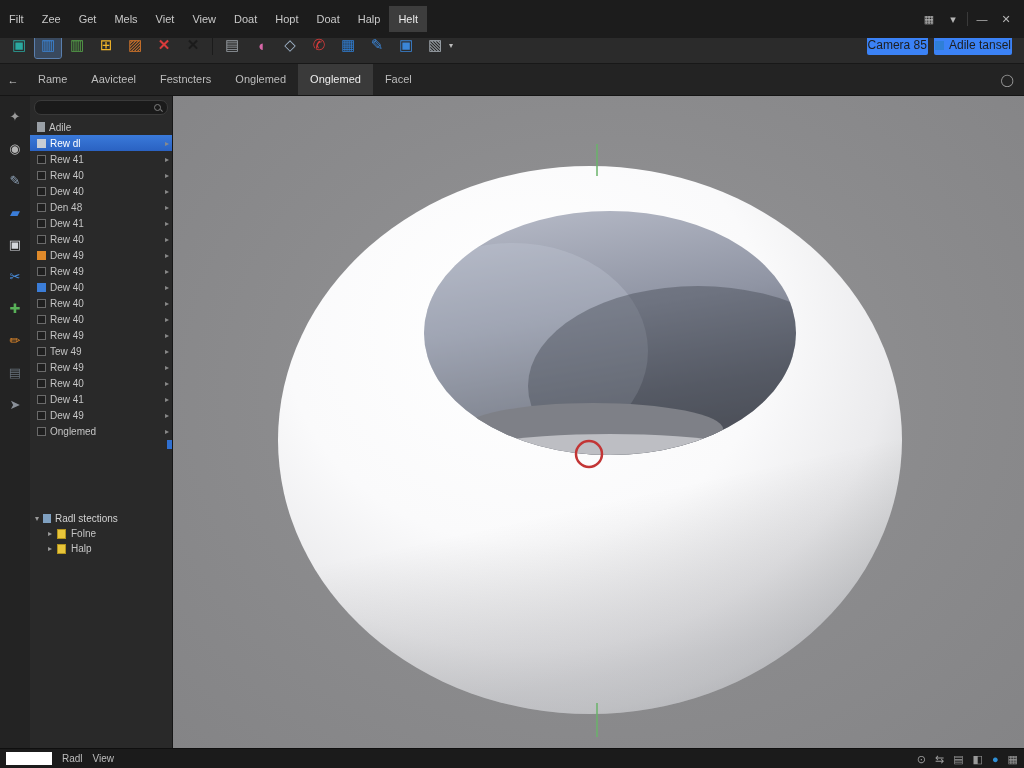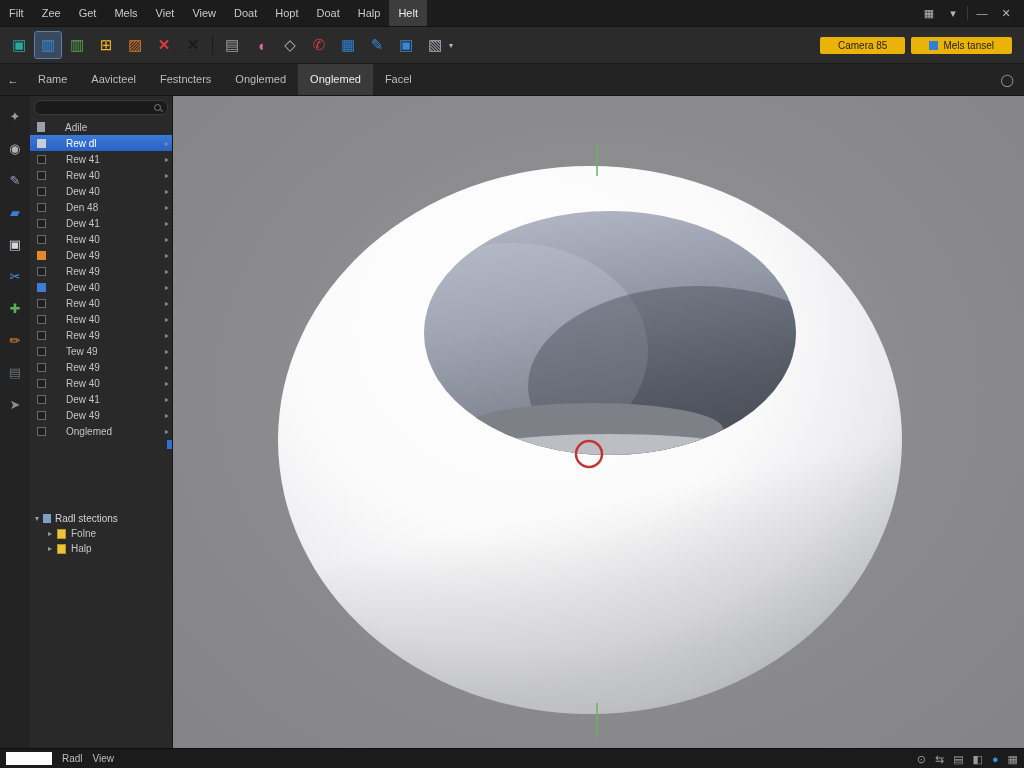--- a/index.html
+++ b/index.html
@@ -1,39 +1,39 @@
 <!DOCTYPE html>
 <html><head>
 <meta charset="utf-8">
 <style>
   html,body{margin:0;padding:0;width:1024px;height:768px;overflow:hidden;
     background:#262626;font-family:"Liberation Sans",sans-serif;user-select:none}
   
-  .menubar{position:absolute;top:0;left:0;right:0;height:26px;background:#1c1c1c;
+  .menubar{position:absolute;top:0;left:0;right:0;height:38px;background:#1c1c1c;
     display:flex;align-items:center;color:#c9c9c9;font-size:11px;z-index:5}
   .menu-item{padding:0 9px;height:26px;line-height:26px;cursor:default}
   .menu-item.active{background:#3d3d3d;color:#ececec}
   .win-controls{margin-left:auto;display:flex;align-items:center;gap:4px;padding-right:8px;color:#b5b5b5}
   .win-btn{width:20px;text-align:center;font-size:11px;line-height:26px}
   .win-sep{width:1px;height:14px;background:#3a3a3a}
   
   .toolbar{position:absolute;top:26px;left:0;right:0;height:38px;background:#2b2b2b;
     border-top:1px solid #141414;border-bottom:1px solid #181818;display:flex;
     align-items:center;padding:0 6px;gap:3px;box-sizing:border-box}
   .tb-icon{width:26px;height:26px;display:flex;align-items:center;justify-content:center;
     font-size:15px;border-radius:2px;flex:none}
   .tb-icon.pressed{background:#39495e;outline:1px solid #5a7fae}
   .tb1{color:#2aa9a0}.tb2{color:#3b86d8}.tb3{color:#57a64a}.tb4{color:#f0b429}
   .tb5{color:#e07b2a}.tb6{color:#d83b3b;font-weight:bold}.tb7{color:#1b1b1b;font-weight:bold}
   .tb8{color:#9aa0a6}.tb9{color:#d867a8}.tb10{color:#9fb3c8}.tb11{color:#d83b3b}
   .tb12{color:#2f7fd6}.tb13{color:#3b86d8}.tb14{color:#3b86d8}.tb15{color:#aab2ba}
   .tb-caret{font-size:8px;color:#bbb;margin-left:-2px}
   .tb-sep{width:1px;height:20px;background:#1b1b1b;margin:0 3px;flex:none}
   .tb-right{margin-left:auto;display:flex;gap:6px;padding-right:6px}
-  .tb-chip{background:#eab308;color:#1e1e1e;font-size:10px;padding:3px 18px;border-radius:2px;
+  .tb-chip{background:#3b82f6;color:#1e1e1e;font-size:12px;padding:3px 1px;border-radius:2px;
     display:flex;align-items:center;gap:5px;white-space:nowrap}
   .chip-ico{width:9px;height:9px;background:#2f7fd6;display:inline-block}
   
   .tabbar{position:absolute;top:64px;left:0;right:0;height:32px;background:#232323;
     border-bottom:1px solid #151515;display:flex;align-items:center;font-size:11px;
     color:#bdbdbd;box-sizing:border-box}
   .back-btn{width:26px;text-align:center;color:#cfcfcf}
   .tab{padding:0 12px;height:31px;line-height:31px;cursor:default}
   .tab.active{background:#3a3a3a;color:#ededed}
   .tab-overflow{margin-left:auto;padding-right:10px;color:#9a9a9a;font-size:12px}
@@ -47,21 +47,21 @@
   
   .tree{position:absolute;top:96px;left:30px;width:143px;bottom:20px;background:#292929;
     border-right:1px solid #161616;font-size:10px;color:#c4c4c4;box-sizing:border-box}
   .search{margin:4px;height:13px;background:#1a1a1a;border:1px solid #3a3a3a;
     border-radius:7px;position:relative}
   .search input{position:absolute;inset:0;background:transparent;border:none;outline:none;
     color:#ccc;font-size:9px;padding:0 14px 0 6px;font-family:"Liberation Sans",sans-serif}
   .mag{position:absolute;right:6px;top:3px;width:5px;height:5px;border:1px solid #7d7d7d;border-radius:50%}
   .mag::after{content:"";position:absolute;width:3px;height:1px;background:#7d7d7d;
     transform:rotate(45deg);right:-3px;bottom:-1px}
-  .row{height:16px;display:flex;align-items:center;padding:0 3px 0 7px;gap:20px;cursor:default}
+  .row{height:16px;display:flex;align-items:center;padding:0 3px 0 7px;gap:4px;cursor:default}
   .row .cb{width:9px;height:9px;border:1px solid #6a6a6a;background:#1f1f1f;flex:none;box-sizing:border-box}
   .row .oicon{width:9px;height:9px;background:#e08a2a;flex:none}
   .row .bicon{width:9px;height:9px;background:#3b7dd8;flex:none}
   .row .ficon{width:8px;height:10px;background:#9aa0a6;flex:none}
   .row .sicon{width:9px;height:9px;background:#c8cdd4;flex:none}
   .row .lbl{flex:1;white-space:nowrap;overflow:hidden}
   .row .chev{color:#8a8a8a;font-size:8px;flex:none}
   .row.selected{background:linear-gradient(#3a7ada,#2a62c2);color:#fff}
   .notch{position:absolute;right:0;top:344px;width:5px;height:9px;background:#2f6fd0}
   .sections{margin-top:72px}
@@ -126,21 +126,21 @@
   <span class="tb-icon tb13">✎</span>
   <span class="tb-icon tb14">▣</span>
   <span class="tb-icon tb15">▧</span>
   <span class="tb-caret">▾</span>
   <div class="tb-right">
     <span class="tb-chip">
       <span>Camera 85</span>
     </span>
     <span class="tb-chip">
       <span class="chip-ico"></span>
-      <span>Mels tansel</span>
+      <span>Adile tansel</span>
     </span>
   </div>
 </div>
 
 <div class="tabbar">
   <span class="back-btn">←</span>
   <span class="tab">Rame</span>
   <span class="tab">Aavicteel</span>
   <span class="tab">Festncters</span>
   <span class="tab">Onglemed</span>

